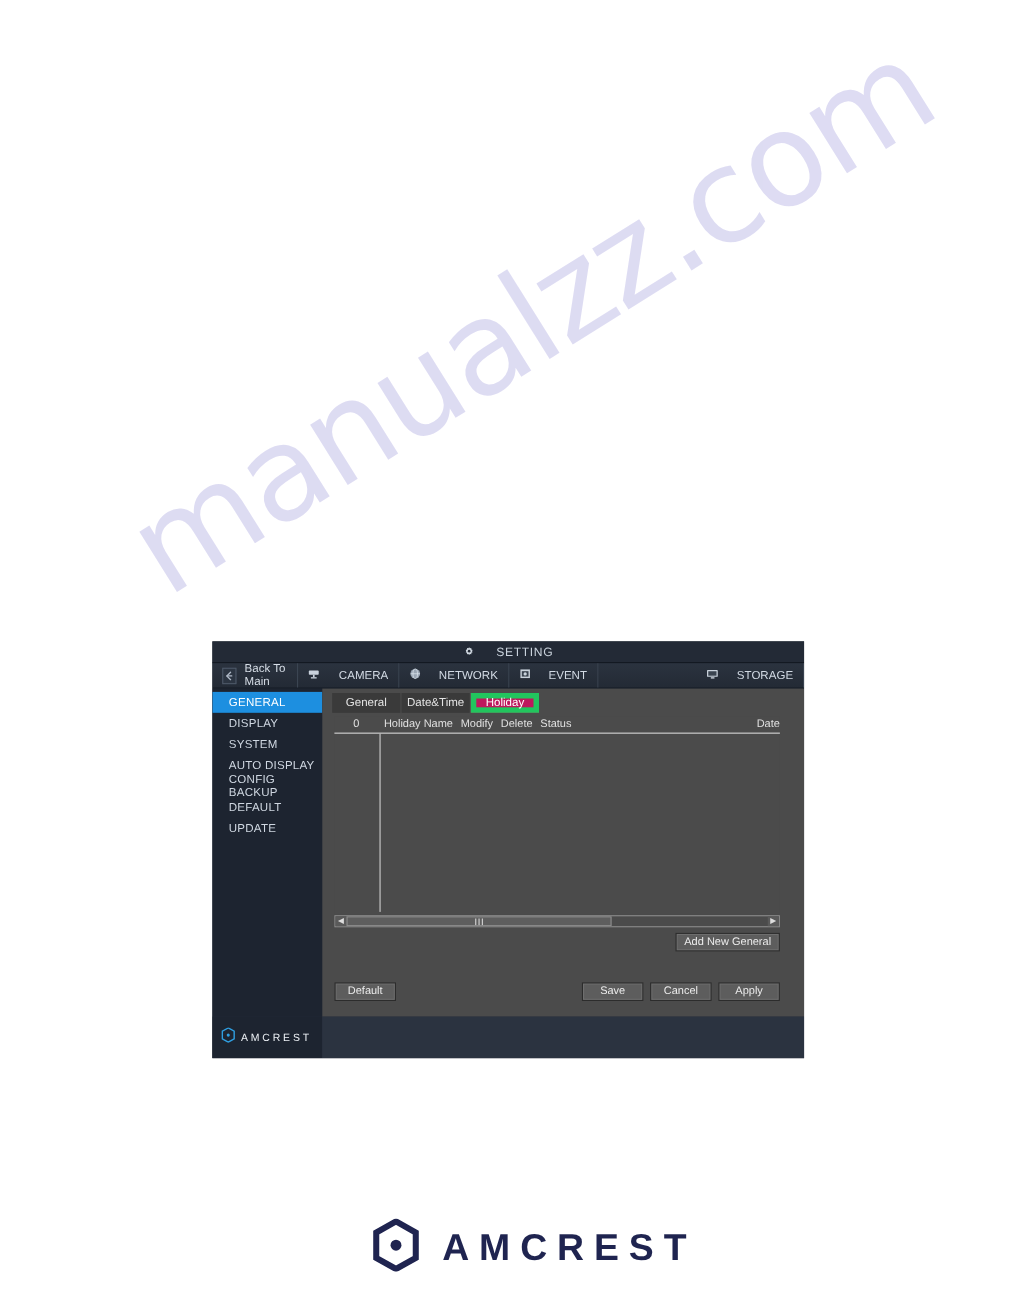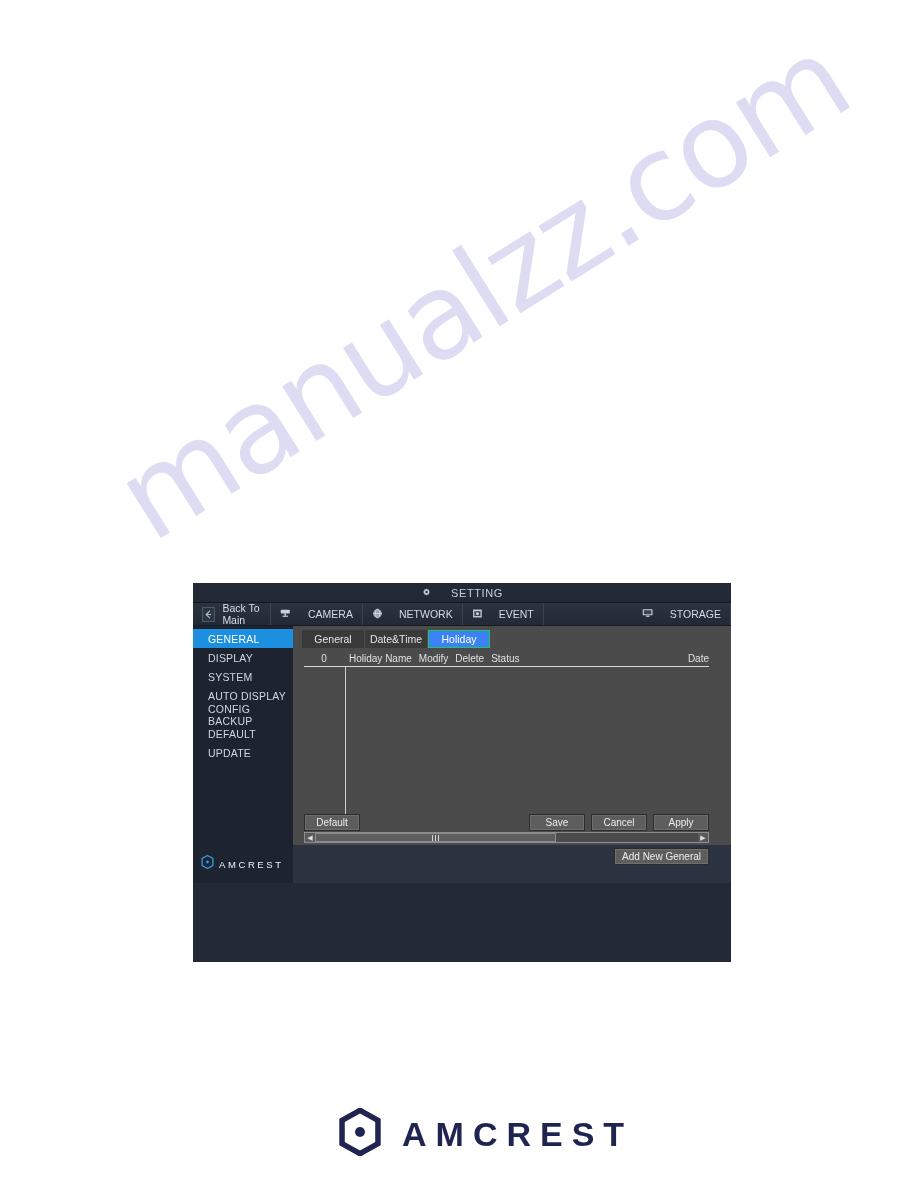--- a/index.html
+++ b/index.html
@@ -116,21 +116,21 @@
     background: #1d8fe0;
     color: #ffffff;
     border-right-color: #1d8fe0;
     margin-top: 28px;
   }
   .navtab .ico { flex: 0 0 auto; display:block; }
 
   
   .bodyrow {
     display: flex;
-    height: 219px;
+    height: 298px;
   }
   .sidebar {
     width: 100px;
     background: #1d2430;
     padding-top: 3px;
     box-sizing: border-box;
     flex: 0 0 100px;
   }
   .sideitem {
     height: 19px;
@@ -167,22 +167,22 @@
     height: 18px;
     display: flex;
     align-items: center;
     justify-content: center;
     font-size: 10.5px;
     color: #e4e4e4;
     background: #3a3a3a;
     box-sizing: border-box;
   }
   .subtab.active {
-    background: #3b82f6;
-    border: 1px solid #22c55e;
+    background: #be185d;
+    border: 5px solid #22c55e;
     color: #ffffff;
   }
 
   
   .tablewrap {
     margin: 5px 22px 0 11px;
     height: 180px;
     position: relative;
     background: #4b4b4b;
   }

